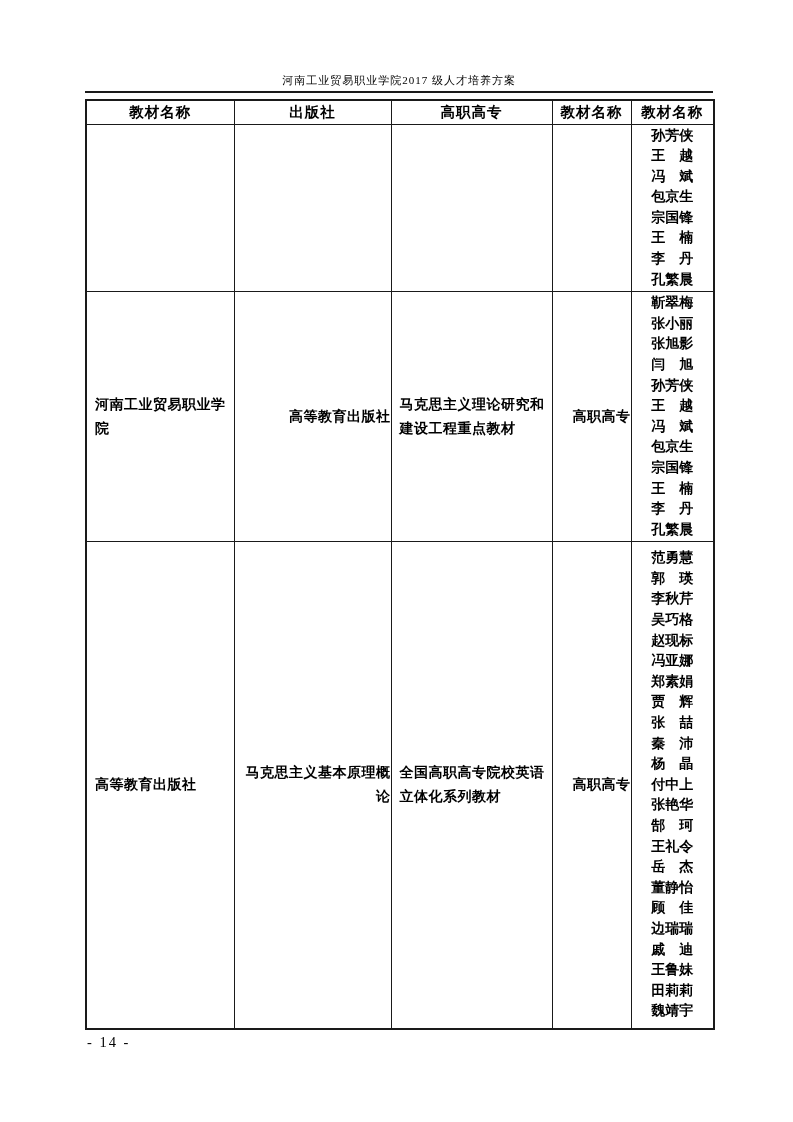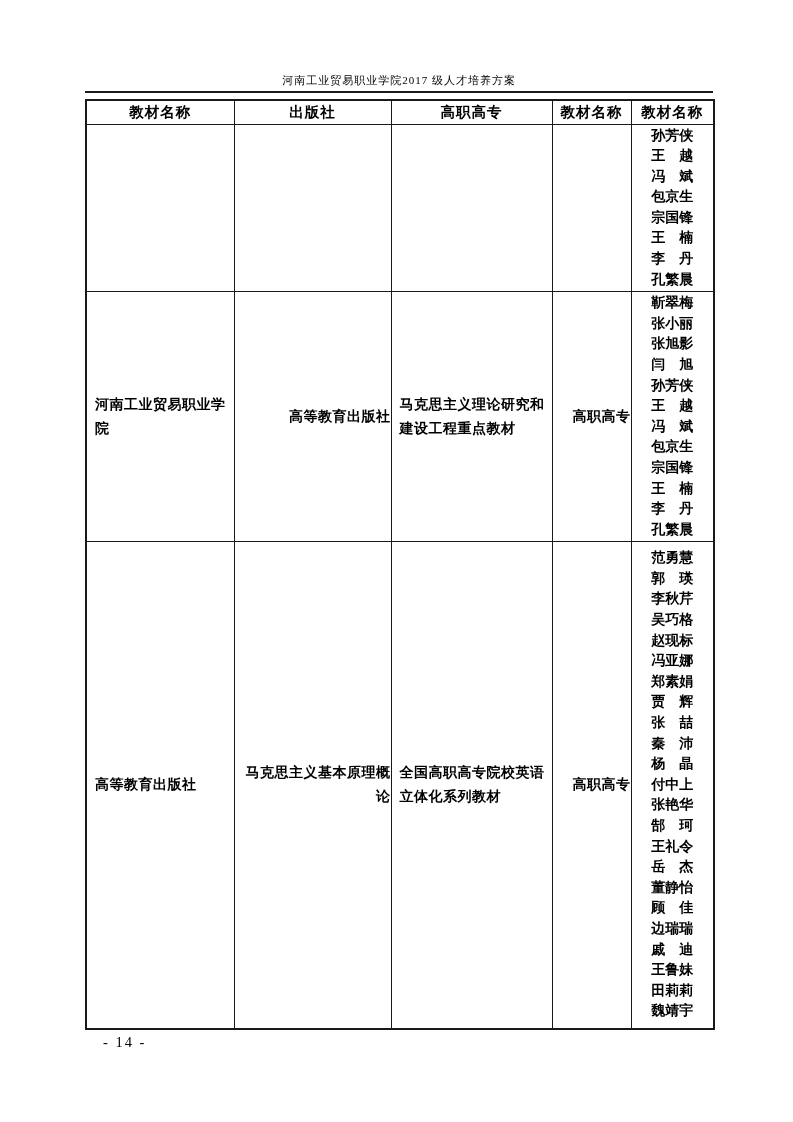--- a/index.html
+++ b/index.html
@@ -82,21 +82,20 @@
     line-height: 20.6px;
     padding: 1px 0;
   }
   .doc-footer {
     position: absolute;
     left: 87px;
     top: 1034px;
     font-size: 14.5px;
     letter-spacing: 2px;
     line-height: 16px;
-    margin-left: 16px;
   }
 </style>
 </head>
 <body>
 
 <div class="page">
 
   <div class="doc-header">
     <span>河南工业贸易职业学院</span>
     <span>2017 级人才培养方案</span>

